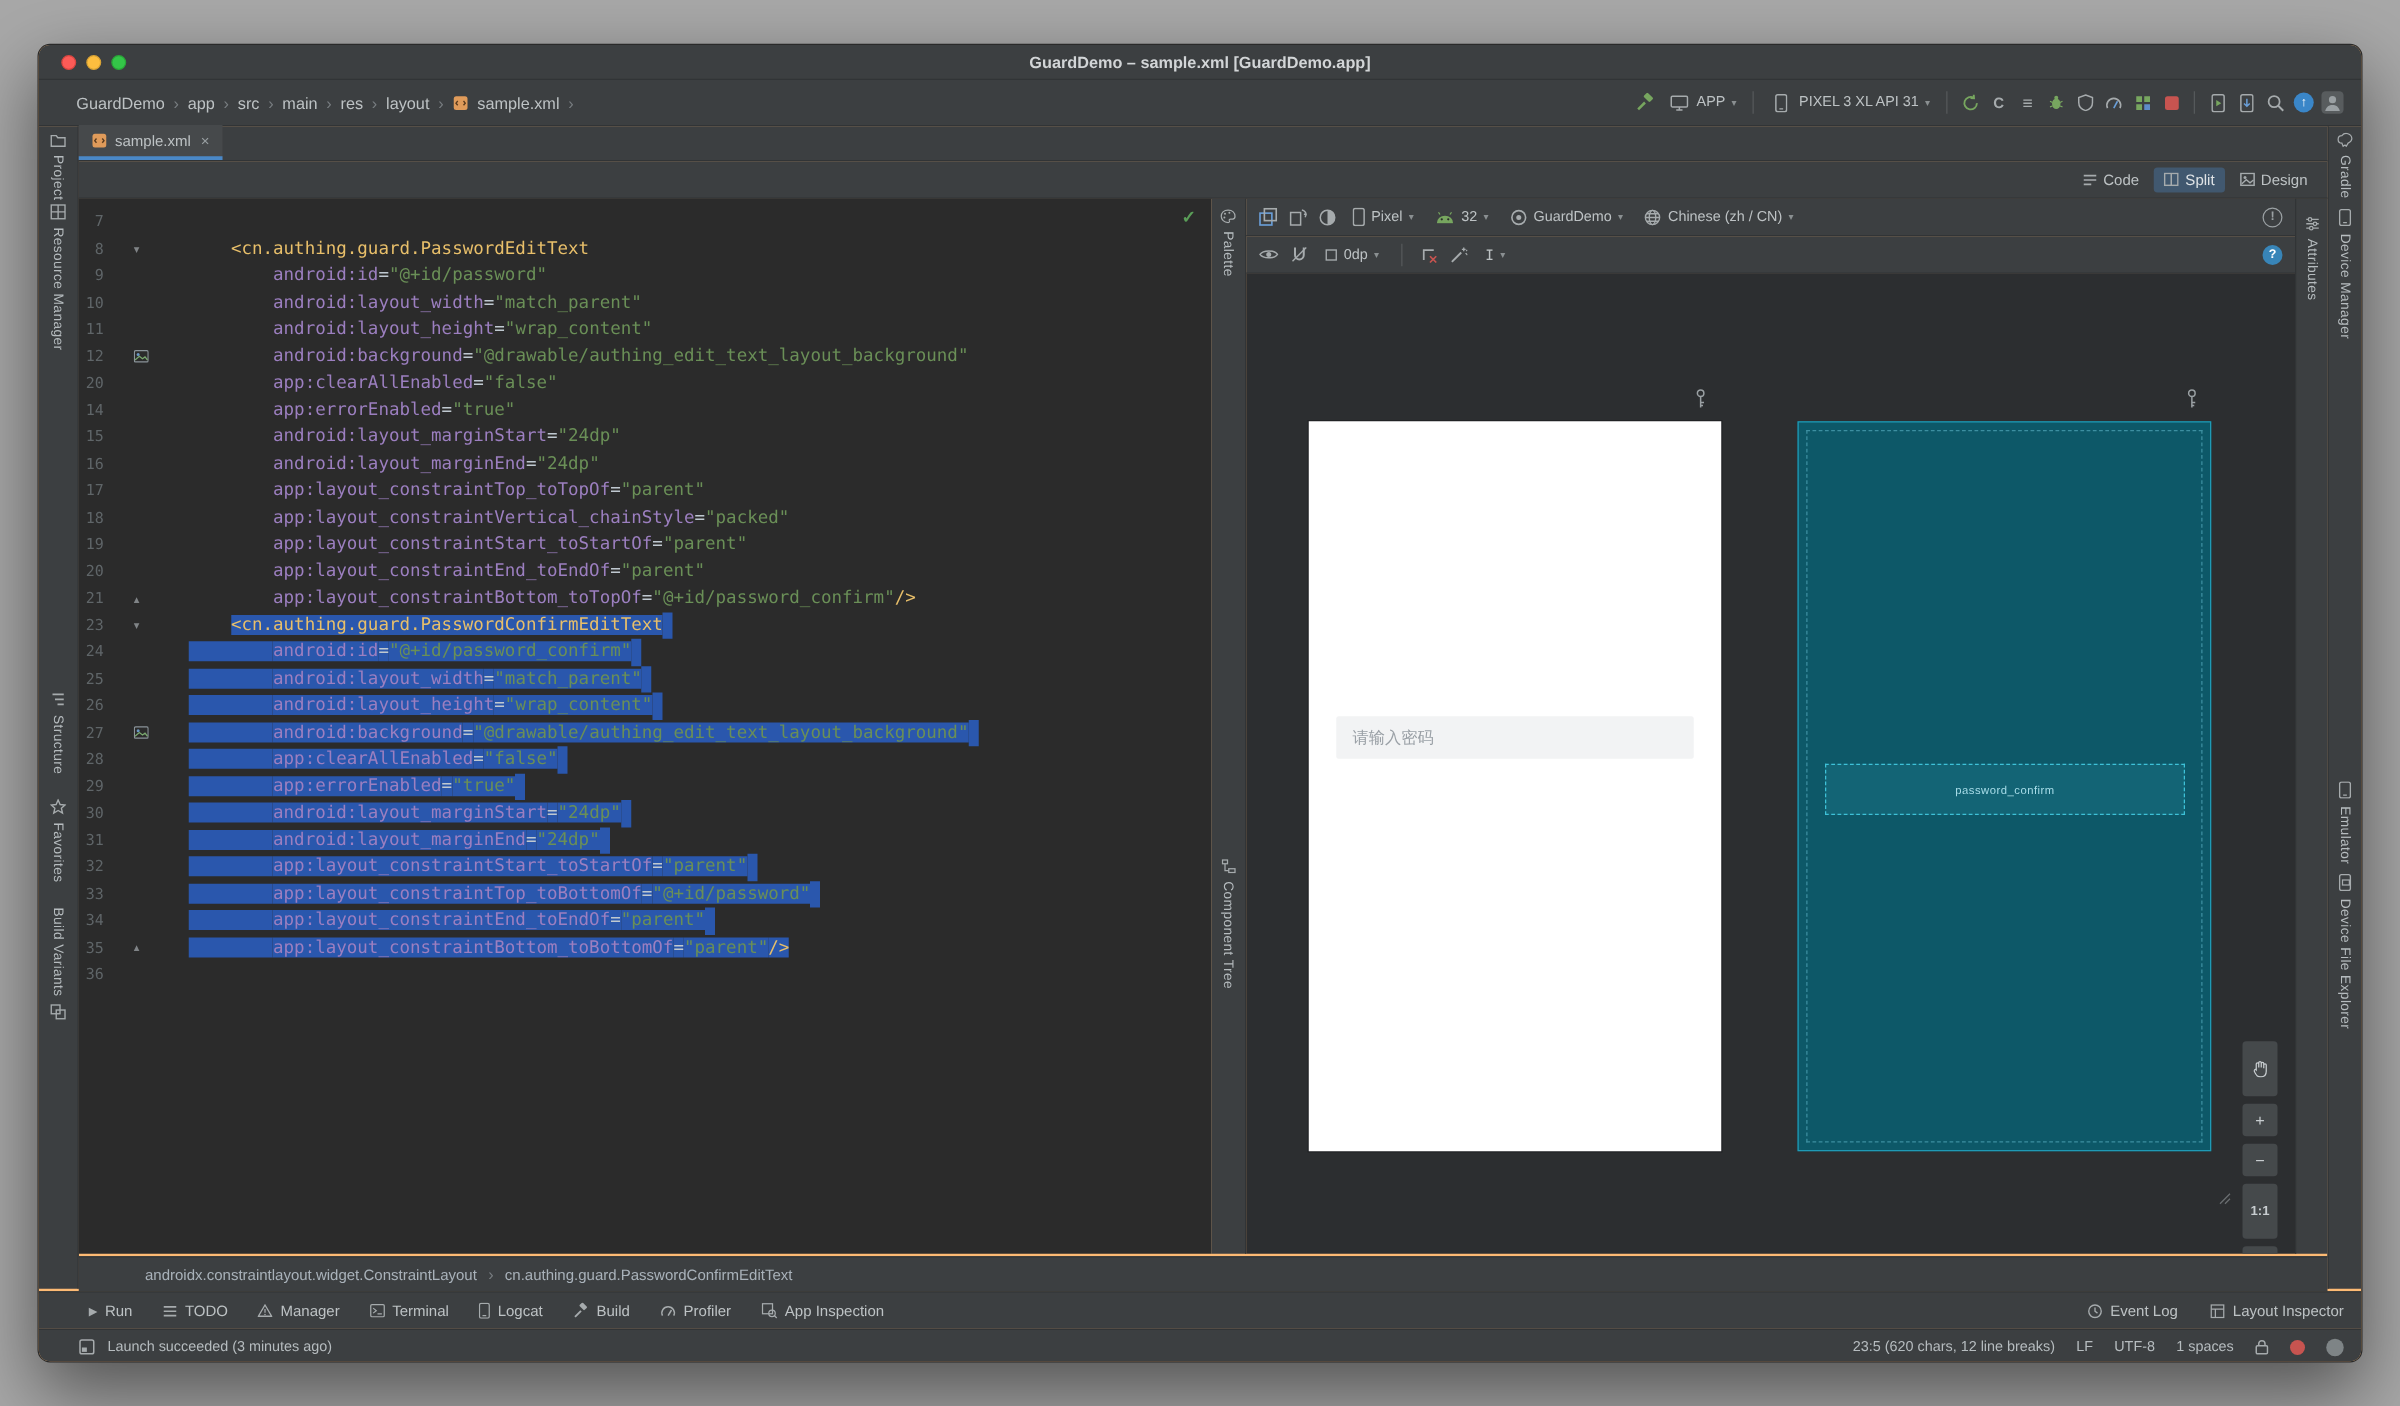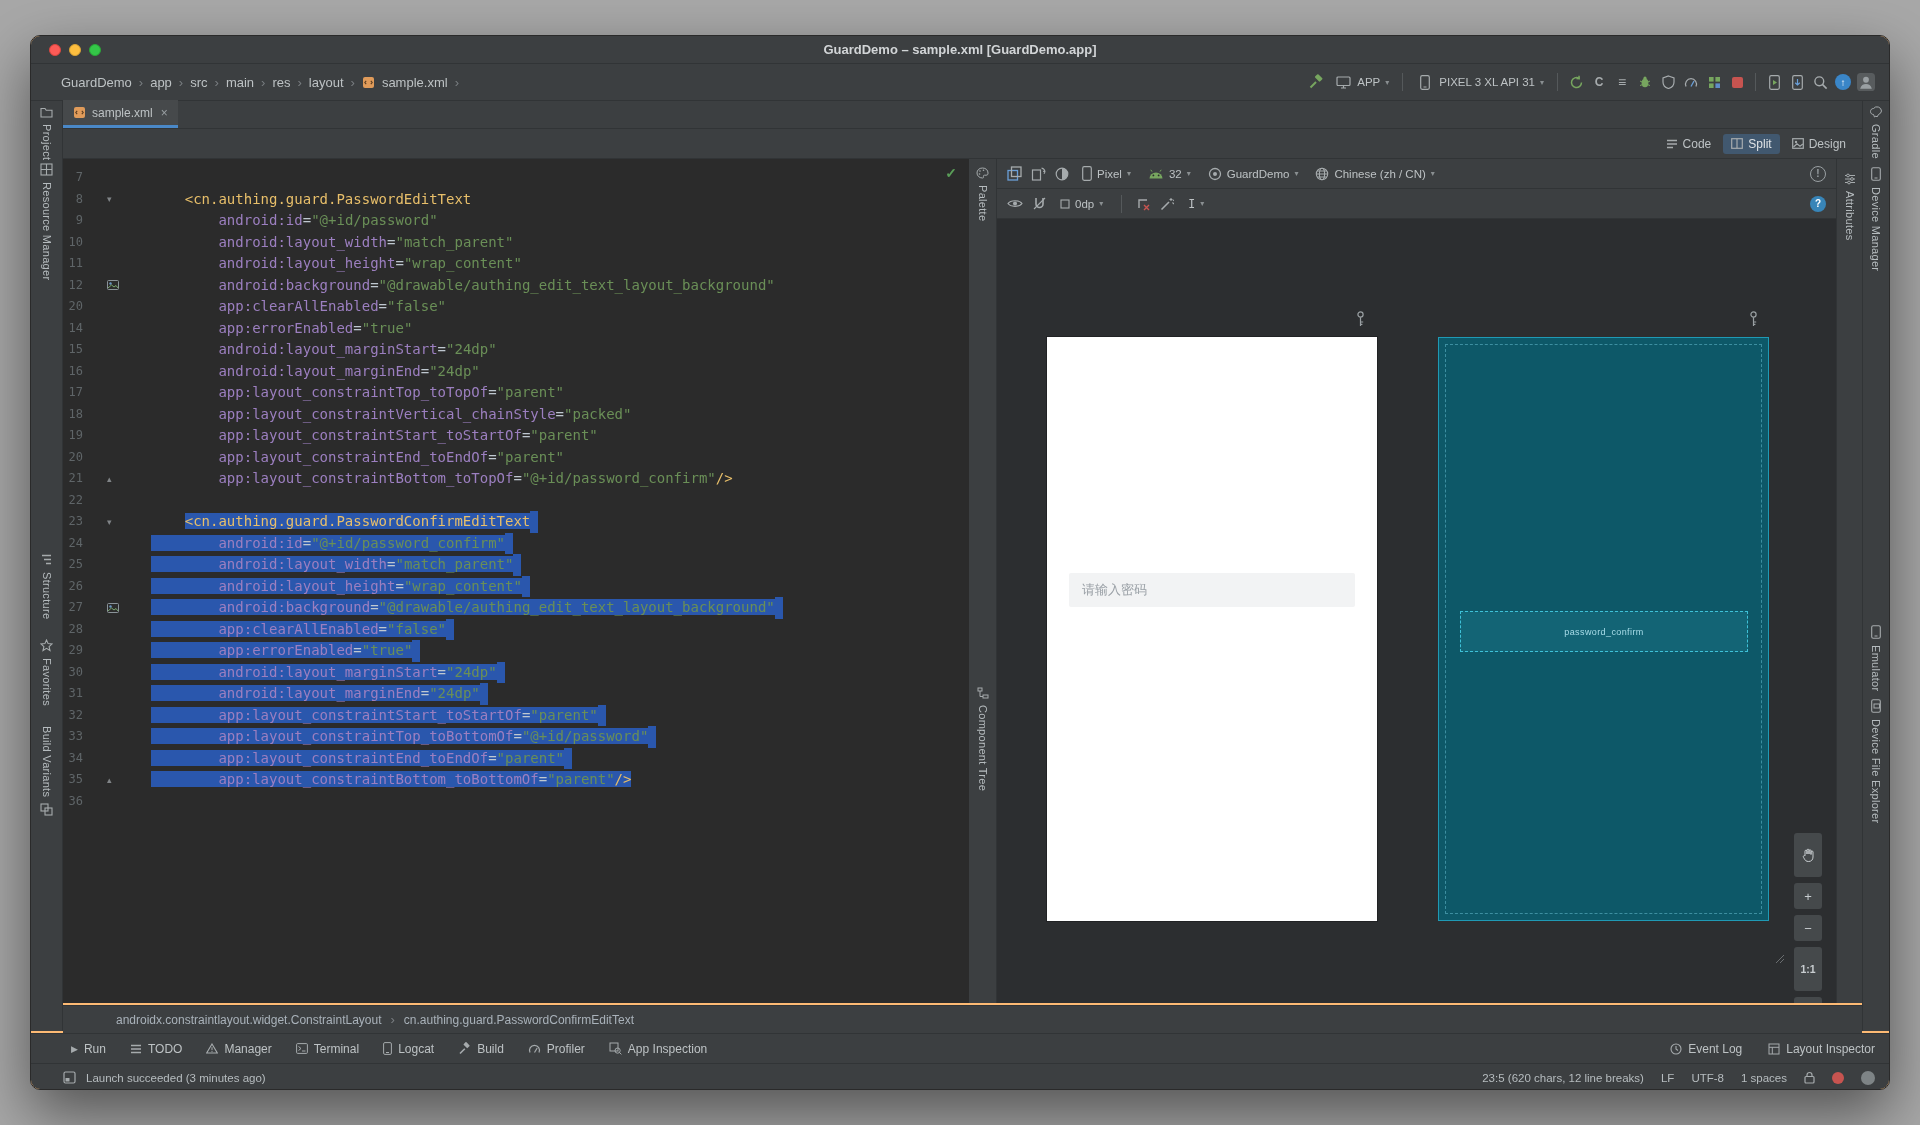--- a/index.html
+++ b/index.html
@@ -468,25 +468,20 @@
           <span class="ln">20</span>
           <span class="gic"></span>
           <span class="ct"><span class="tk-pl">        </span><span class="tk-attr">app:layout_constraintEnd_toEndOf</span><span class="tk-eq">=</span><span class="tk-str">"parent"</span></span>
         </div>
         <div class="cl">
           <span class="ln">21</span>
           <span class="gic">▴</span>
           <span class="ct"><span class="tk-pl">        </span><span class="tk-attr">app:layout_constraintBottom_toTopOf</span><span class="tk-eq">=</span><span class="tk-str">"@+id/password_confirm"</span><span class="tk-tag">/&gt;</span></span>
         </div>
         <div class="cl">
-          <span class="ln">22</span>
-          <span class="gic"></span>
-          <span class="ct"></span>
-        </div>
-        <div class="cl">
           <span class="ln">23</span>
           <span class="gic">▾</span>
           <span class="ct"><span class="tk-pl">    </span><span class="tk-tag selbg">&lt;cn.authing.guard.PasswordConfirmEditText</span></span>
           <span class="tailsel"></span>
         </div>
         <div class="cl">
           <span class="ln">24</span>
           <span class="gic"></span>
           <span class="ct"><span class="tk-pl selbg">        </span><span class="tk-attr selbg">android:id</span><span class="tk-eq selbg">=</span><span class="tk-str selbg">"@+id/password_confirm"</span></span>
           <span class="tailsel"></span>

